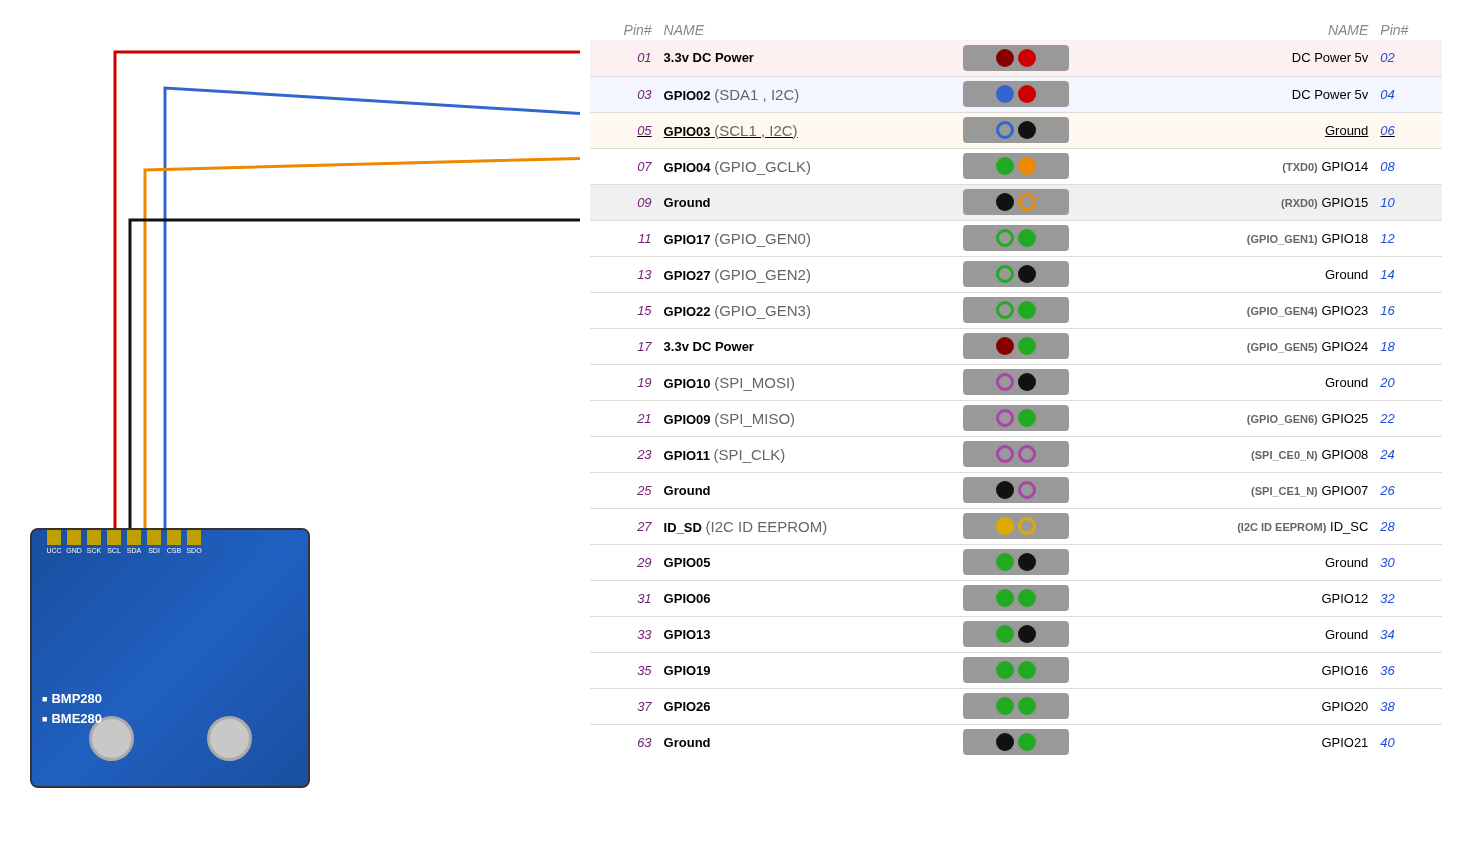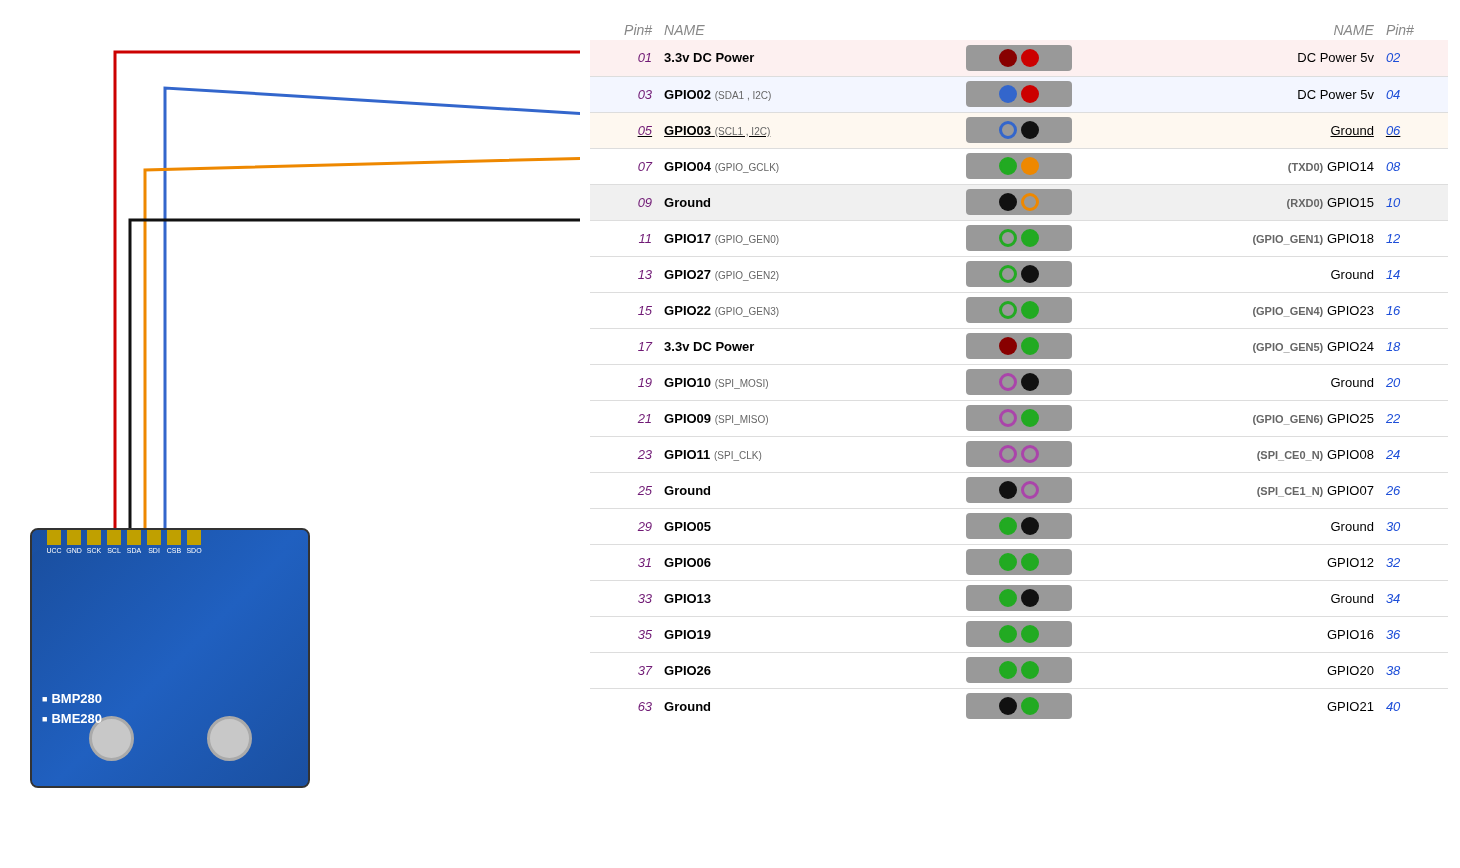--- a/index.html
+++ b/index.html
@@ -56,21 +56,21 @@
       top: 0;
       left: 0;
       width: 100%;
       height: 100%;
       pointer-events: none;
     }
 
     
     .pin-table-area {
       flex: 1;
-      padding: 20px 12px 10px 10px;
+      padding: 20px 18px 10px 10px;
       position: relative;
     }
 
     .pin-table {
       width: 100%;
       border-collapse: collapse;
       font-size: 13px;
     }
 
     .pin-table thead tr th {
@@ -111,21 +111,21 @@
 
     .col-left-name {
       text-align: left;
       font-size: 13px;
       font-weight: bold;
       width: 220px;
     }
 
     .col-left-name .sub {
       font-weight: normal;
-      font-size: 10px;
+      font-size: 15px;
       color: #666;
     }
 
     .col-dots {
       width: 90px;
       text-align: center;
     }
 
     .col-right-name {
       text-align: right;
@@ -423,20 +423,32 @@
             <td class="col-dots">
               <div class="dot-pair">
                 <span class="dot dot-black"></span>
                 <span class="dot dot-purple-outline"></span>
               </div>
             </td>
             <td class="col-right-name"><span class="sub">(SPI_CE1_N)</span> <strong>GPIO07</strong></td>
             <td class="col-right-num">26</td>
           </tr>
           <tr class="pin-row">
+            <td class="col-left-num">27</td>
+            <td class="col-left-name"><strong>ID_SD</strong> <span class="sub">(I2C ID EEPROM)</span></td>
+            <td class="col-dots">
+              <div class="dot-pair">
+                <span class="dot dot-yellow"></span>
+                <span class="dot dot-yellow-outline"></span>
+              </div>
+            </td>
+            <td class="col-right-name"><span class="sub">(I2C ID EEPROM)</span> <strong>ID_SC</strong></td>
+            <td class="col-right-num">28</td>
+          </tr>
+          <tr class="pin-row">
             <td class="col-left-num">29</td>
             <td class="col-left-name">GPIO05</td>
             <td class="col-dots">
               <div class="dot-pair">
                 <span class="dot dot-green"></span>
                 <span class="dot dot-black"></span>
               </div>
             </td>
             <td class="col-right-name">Ground</td>
             <td class="col-right-num">30</td>

